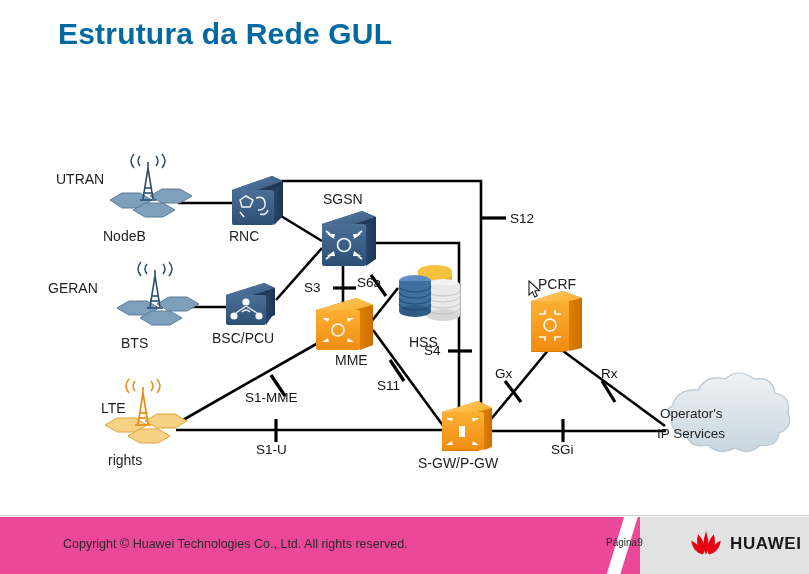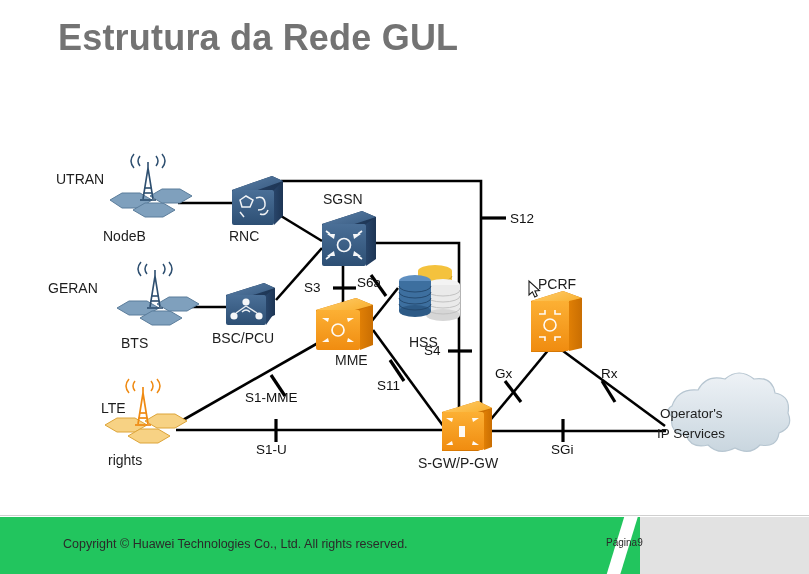--- a/index.html
+++ b/index.html
@@ -1,21 +1,21 @@
 <!DOCTYPE html>
 <html><head>
 <meta charset="utf-8">
 <style>
   html,body{margin:0;padding:0;background:#ffffff;}
   body{width:809px;height:574px;overflow:hidden;font-family:"Liberation Sans",sans-serif;position:relative;}
   .slide{position:absolute;inset:0;background:#fff;}
 
   .title{
     position:absolute;left:58px;top:17px;
-    font-size:36px;font-weight:600;color:#737373;
+    font-size:30px;font-weight:600;color:#0369a1;
     letter-spacing:.2px;white-space:nowrap;
   }
 
   .bullet-row{position:absolute;left:62px;top:98px;display:flex;align-items:center;gap:11px;}
   .bullet-dot{width:7px;height:7px;border-radius:50%;background:#8c8c8c;flex:none;}
   .bullet-text{font-size:17px;color:#1a1a1a;white-space:nowrap;}
 
   
   .diagram{position:absolute;left:0;top:0;width:809px;height:510px;}
   .diagram svg{position:absolute;left:0;top:0;}
@@ -23,21 +23,21 @@
   
   .nlabel{
     position:absolute;font-size:14px;color:#1d1d1d;white-space:nowrap;
     text-align:center;
   }
   .ilabel{
     position:absolute;font-size:13.5px;color:#111;white-space:nowrap;
   }
 
   
-  .footer{position:absolute;left:0;top:517px;width:809px;height:57px;background:#22c55e;overflow:hidden;}
+  .footer{position:absolute;left:0;top:517px;width:809px;height:57px;background:#ec4899;overflow:hidden;}
   .footer .slash{
     position:absolute;left:615px;top:-12px;width:13px;height:86px;background:#fff;
     transform:rotate(17deg);transform-origin:50% 50%;
   }
   .footer .rightpad{position:absolute;left:640px;top:0;width:169px;height:57px;background:#e2e2e2;}
   .copyright{position:absolute;left:63px;top:20px;font-size:12.5px;color:#2a2a2a;white-space:nowrap;}
   .pagenum{position:absolute;left:606px;top:20px;font-size:10px;color:#2a2a2a;white-space:nowrap;}
   .brand{position:absolute;left:689px;top:13px;display:flex;align-items:center;gap:7px;}
   .brand-word{font-size:17px;font-weight:bold;color:#1a1a1a;letter-spacing:.6px;}
   .topline{position:absolute;left:0;top:515px;width:809px;height:1px;background:#cfcfcf;}
@@ -353,15 +353,27 @@
     <div class="ilabel" style="left:601px;top:366px;">Rx</div>
     <div class="ilabel" style="left:551px;top:442px;">SGi</div>
   </div>
 
   <div class="topline"></div>
   <div class="footer">
     <div class="rightpad"></div>
     <div class="slash"></div>
     <div class="copyright">Copyright © Huawei Technologies Co., Ltd. All rights reserved.</div>
     <div class="pagenum">Página9</div>
+    <div class="brand">
+      <svg width="34" height="27" viewBox="0 0 34 27">
+        <g fill="#e60012">
+          <path d="M17 1 q2.6 8 2.6 14.6 q0 5.4 -2.6 9 q-2.6 -3.6 -2.6 -9 Q14.4 9 17 1 z"></path>
+          <path d="M9.2 4.2 q5.4 6 6.2 12.3 q.6 4.6 -1 7.6 q-3.6 -2.4 -5.4 -7 Q7 11.6 9.2 4.2 z"></path>
+          <path d="M24.8 4.2 q2.2 7.4 .2 12.9 q-1.8 4.6 -5.4 7 q-1.6 -3 -1 -7.6 q.8 -6.3 6.2 -12.3 z"></path>
+          <path d="M2.2 10.4 q6.4 3.4 9.6 8.2 q2.2 3.3 2.2 6 q-4 -.6 -7.4 -4.2 Q3.2 17 2.2 10.4 z"></path>
+          <path d="M31.8 10.4 q-1 6.6 -4.4 10 q-3.4 3.6 -7.4 4.2 q0 -2.7 2.2 -6 q3.2 -4.8 9.6 -8.2 z"></path>
+        </g>
+      </svg>
+      <span class="brand-word">HUAWEI</span>
+    </div>
   </div>
 
 </div>
 
 </body></html>

